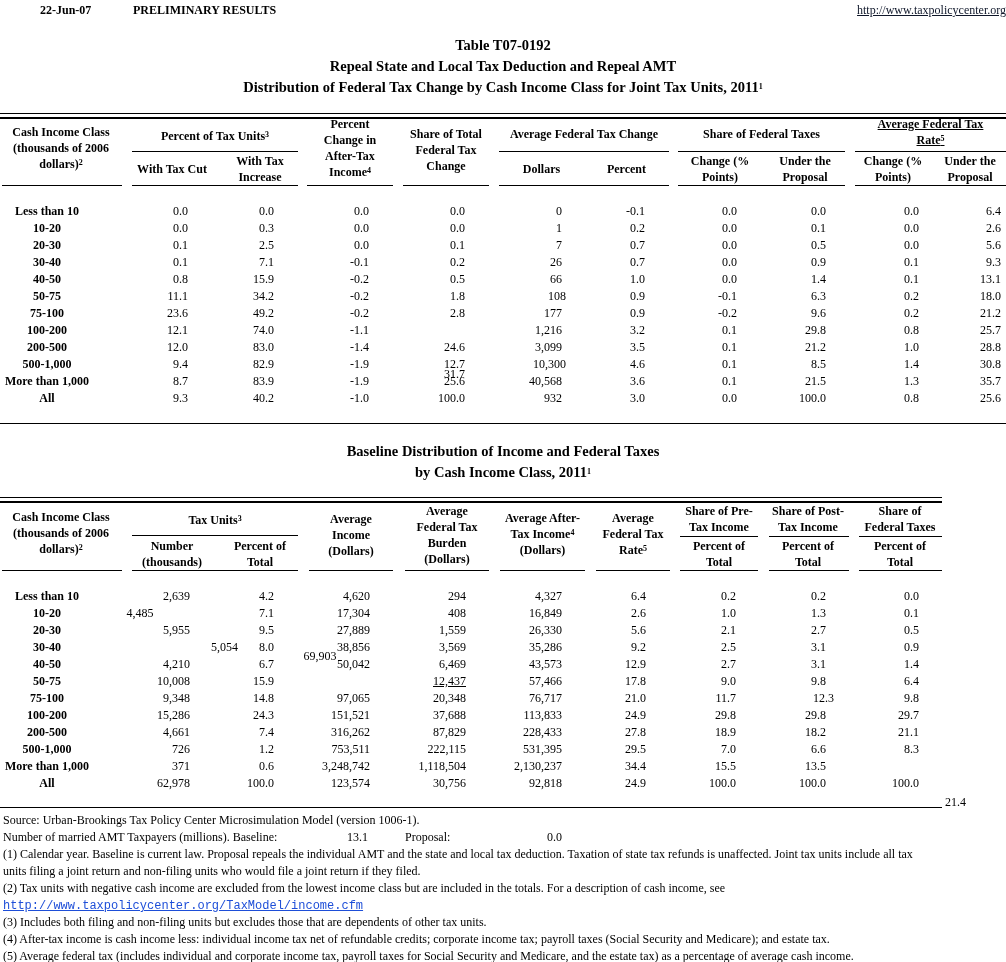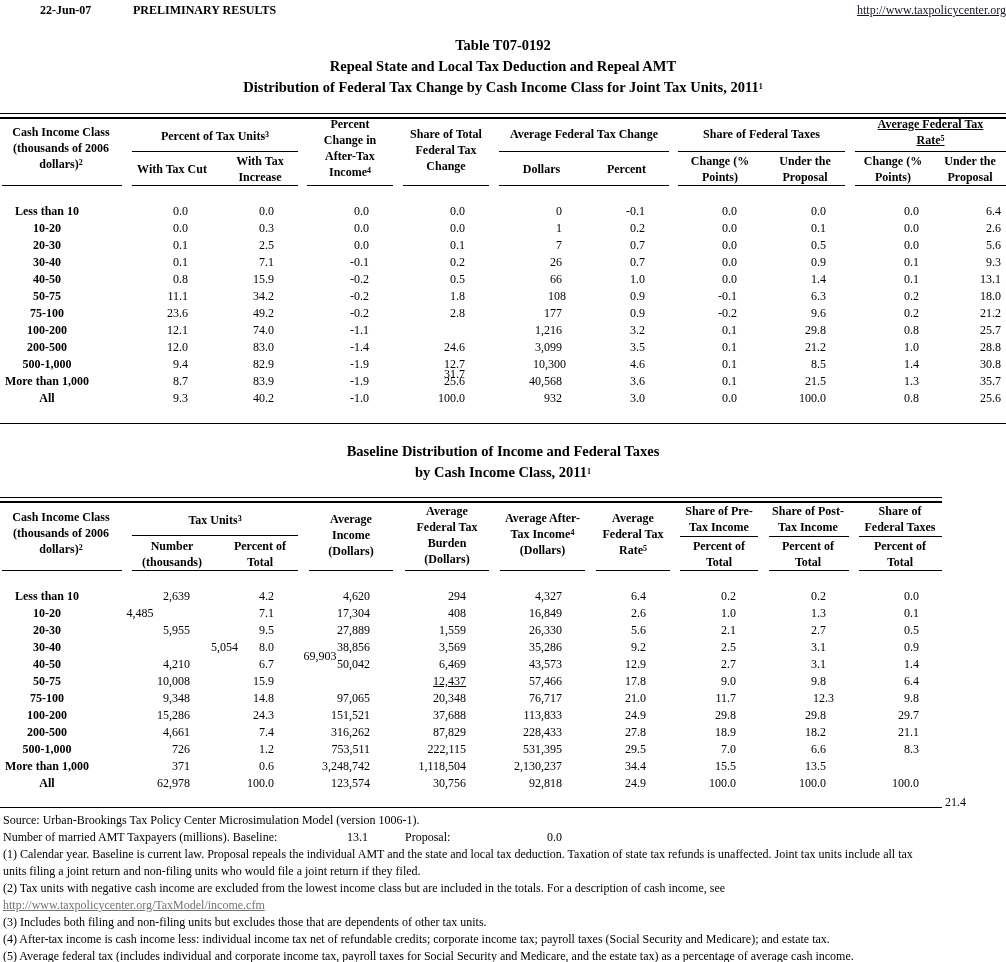--- a/index.html
+++ b/index.html
@@ -16,21 +16,21 @@
   .title { left: 0; width: 1006px; text-align: center; font-weight: bold; font-size: 14.5px; }
   sup { font-size: 8px; line-height: 0; position: relative; top: -3px; vertical-align: baseline; }
   .rule { position: absolute; height: 0; border-top: 2px solid #000; }
   .rule.thin { border-top: 1px solid #000; }
   .double { position: absolute; height: 3px; border-top: 1px solid #000; border-bottom: 2px solid #000; }
   .h { position: absolute; font-weight: bold; text-align: center; font-size: 12px; line-height: 16px; }
   .cell { position: absolute; text-align: right; font-size: 12px; line-height: 17px; }
   .rowlabel { position: absolute; text-align: center; font-weight: bold; font-size: 12px; line-height: 17px; }
   .ulseg { position: absolute; height: 0; border-top: 1.5px solid #000; }
   .foot { position: absolute; left: 3px; font-size: 12px; line-height: 17px; white-space: nowrap; }
-  .foot a { color: #737373; text-decoration: underline; }
+  .foot a { color: #1d4ed8; text-decoration: underline; font-family: Liberation Mono, monospace; }
 </style>
 </head>
 <body>
 
 <div class="abs hdr-date">22-Jun-07</div>
 <div class="abs hdr-prelim">PRELIMINARY RESULTS</div>
 <a class="abs hdr-link">http://www.taxpolicycenter.org</a>
 
 <div class="abs title" style="top:37px;">Table T07-0192</div>
 <div class="abs title" style="top:58px;">Repeal State and Local Tax Deduction and Repeal AMT</div>

